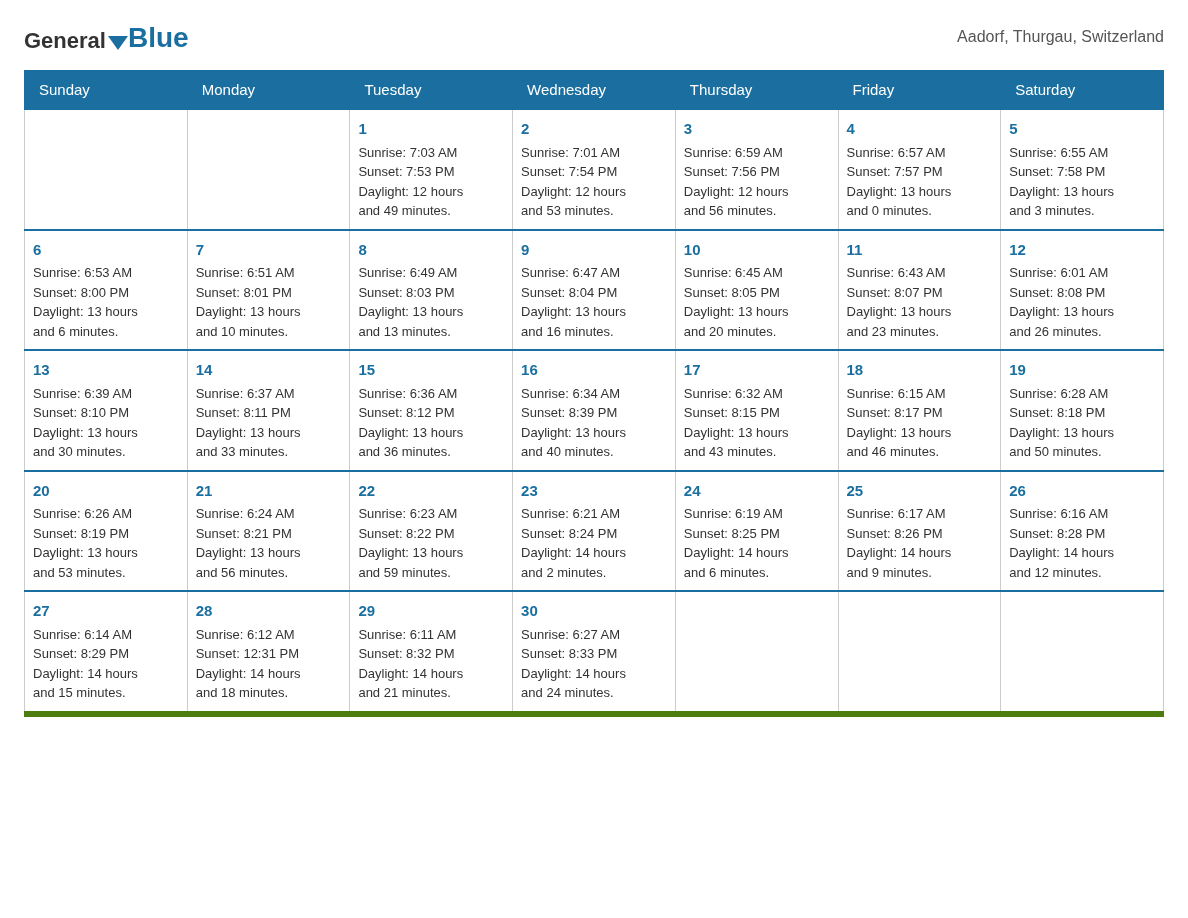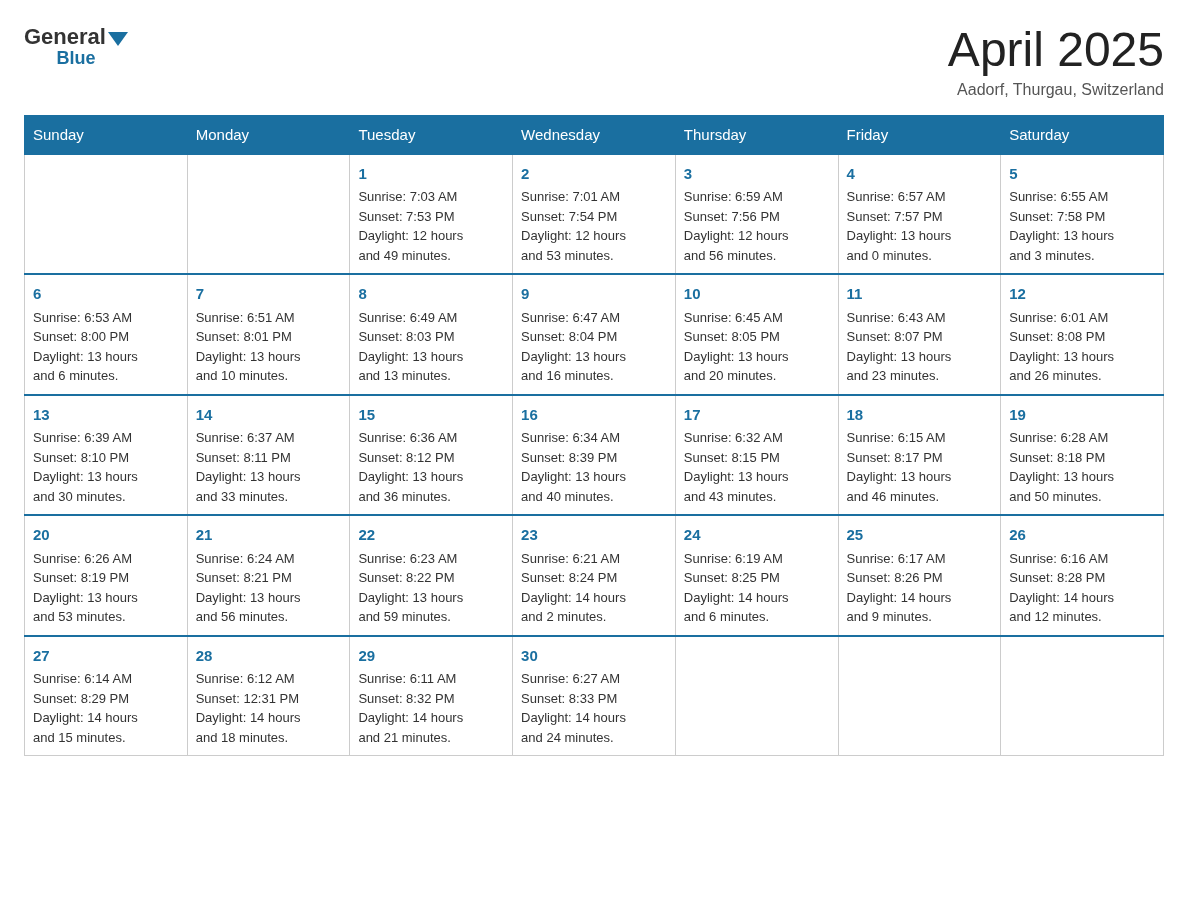--- a/index.html
+++ b/index.html
@@ -11,43 +11,43 @@
       min-height: 918px;
     }
     .header {
       display: flex;
       justify-content: space-between;
       align-items: flex-start;
       margin-bottom: 16px;
     }
     .logo {
       display: flex;
-      flex-direction: column;
-      align-items: center;
+      flex-direction: row;
+      align-items: flex-end;
     }
     .logo-top {
       display: flex;
       align-items: center;
     }
     .logo-general {
       font-size: 22px;
       font-weight: bold;
       color: #333;
     }
     .logo-arrow {
       width: 0;
       height: 0;
       border-left: 10px solid transparent;
       border-right: 10px solid transparent;
       border-top: 14px solid #1a6fa0;
       margin-left: 2px;
       margin-top: 4px;
     }
     .logo-blue {
-      font-size: 18px;
+      font-size: 28px;
       font-weight: bold;
       color: #1a6fa0;
       margin-top: -2px;
     }
     .title-section {
       text-align: right;
     }
     .main-title {
       font-size: 48px;
       font-weight: normal;
@@ -60,21 +60,21 @@
       margin-top: 4px;
     }
     .calendar {
       width: 100%;
       border-collapse: collapse;
       border: 1px solid #ccc;
     }
     .calendar th {
       background-color: #1a6fa0;
       color: #fff;
-      padding: 10px 8px;
+      padding: 10px 14px;
       font-size: 15px;
       font-weight: normal;
       text-align: left;
       border: 1px solid #1a6fa0;
     }
     .calendar td {
       vertical-align: top;
       padding: 8px;
       border: 1px solid #ccc;
       width: 14.28%;
@@ -90,36 +90,35 @@
       display: block;
       margin-bottom: 2px;
     }
     .calendar td.empty {
       background: #fff;
     }
     .calendar tr {
       border-bottom: 2px solid #1a6fa0;
     }
     .calendar tbody tr:last-child {
-      border-bottom: 1px solid #4d7c0f;
+      border-bottom: 6px solid #4d7c0f;
     }
   </style>
 </head>
 <body>
 
 <div class="header">
   <div class="logo">
     <div class="logo-top">
       <span class="logo-general">General</span>
       <div class="logo-arrow"></div>
     </div>
     <span class="logo-blue">Blue</span>
   </div>
   <div class="title-section">
-    <div class="main-title">April 2025</div>
     <div class="subtitle">Aadorf, Thurgau, Switzerland</div>
   </div>
 </div>
 
 <table class="calendar">
   <thead>
     <tr>
     <th>Sunday</th>
         <th>Monday</th>
         <th>Tuesday</th>

